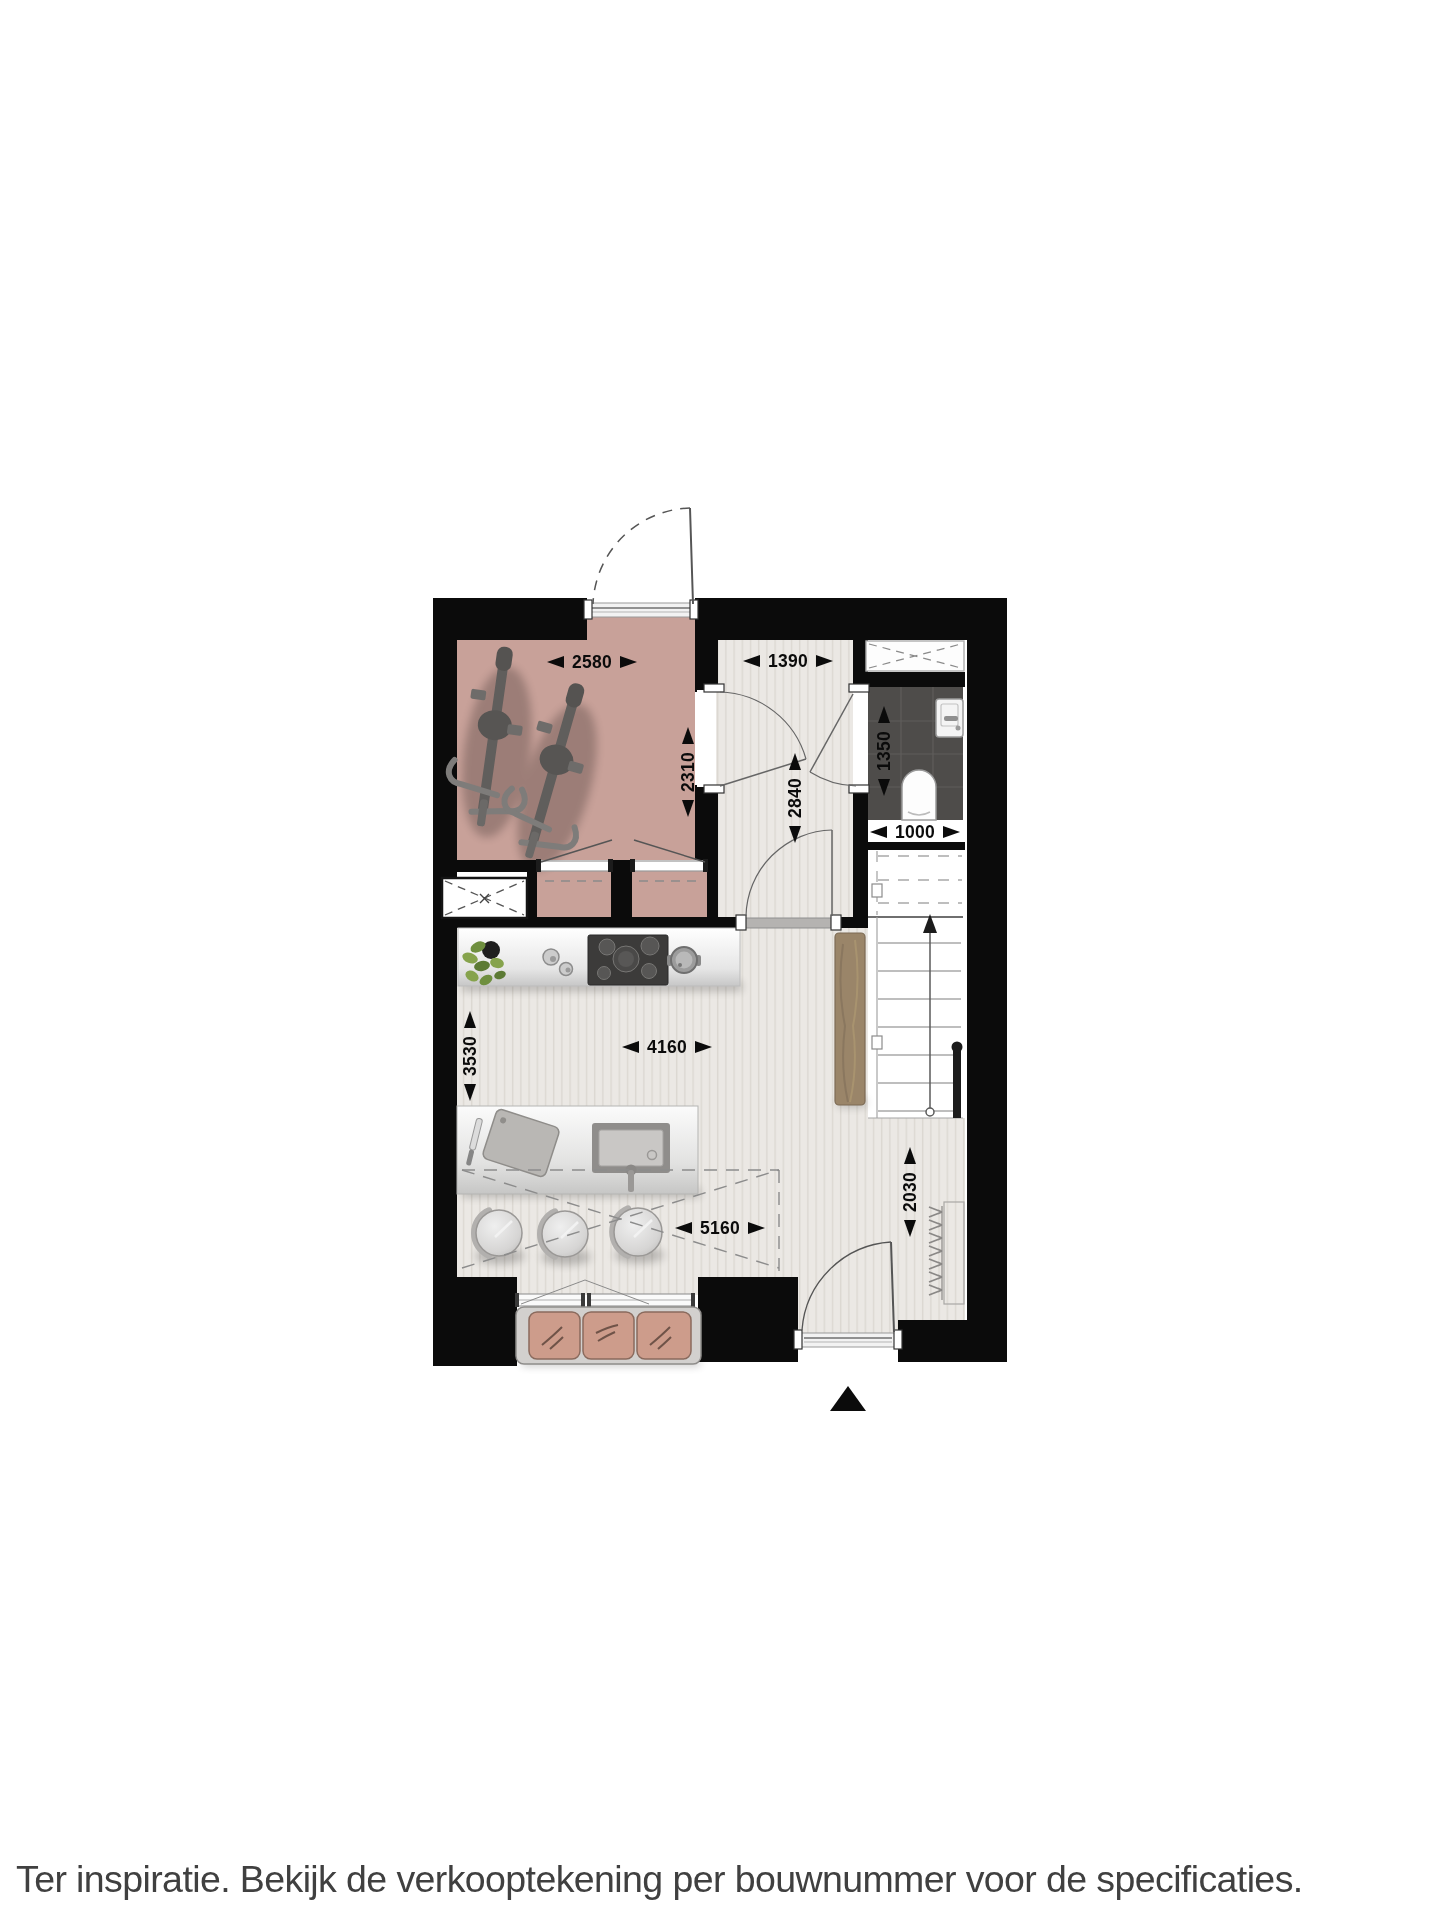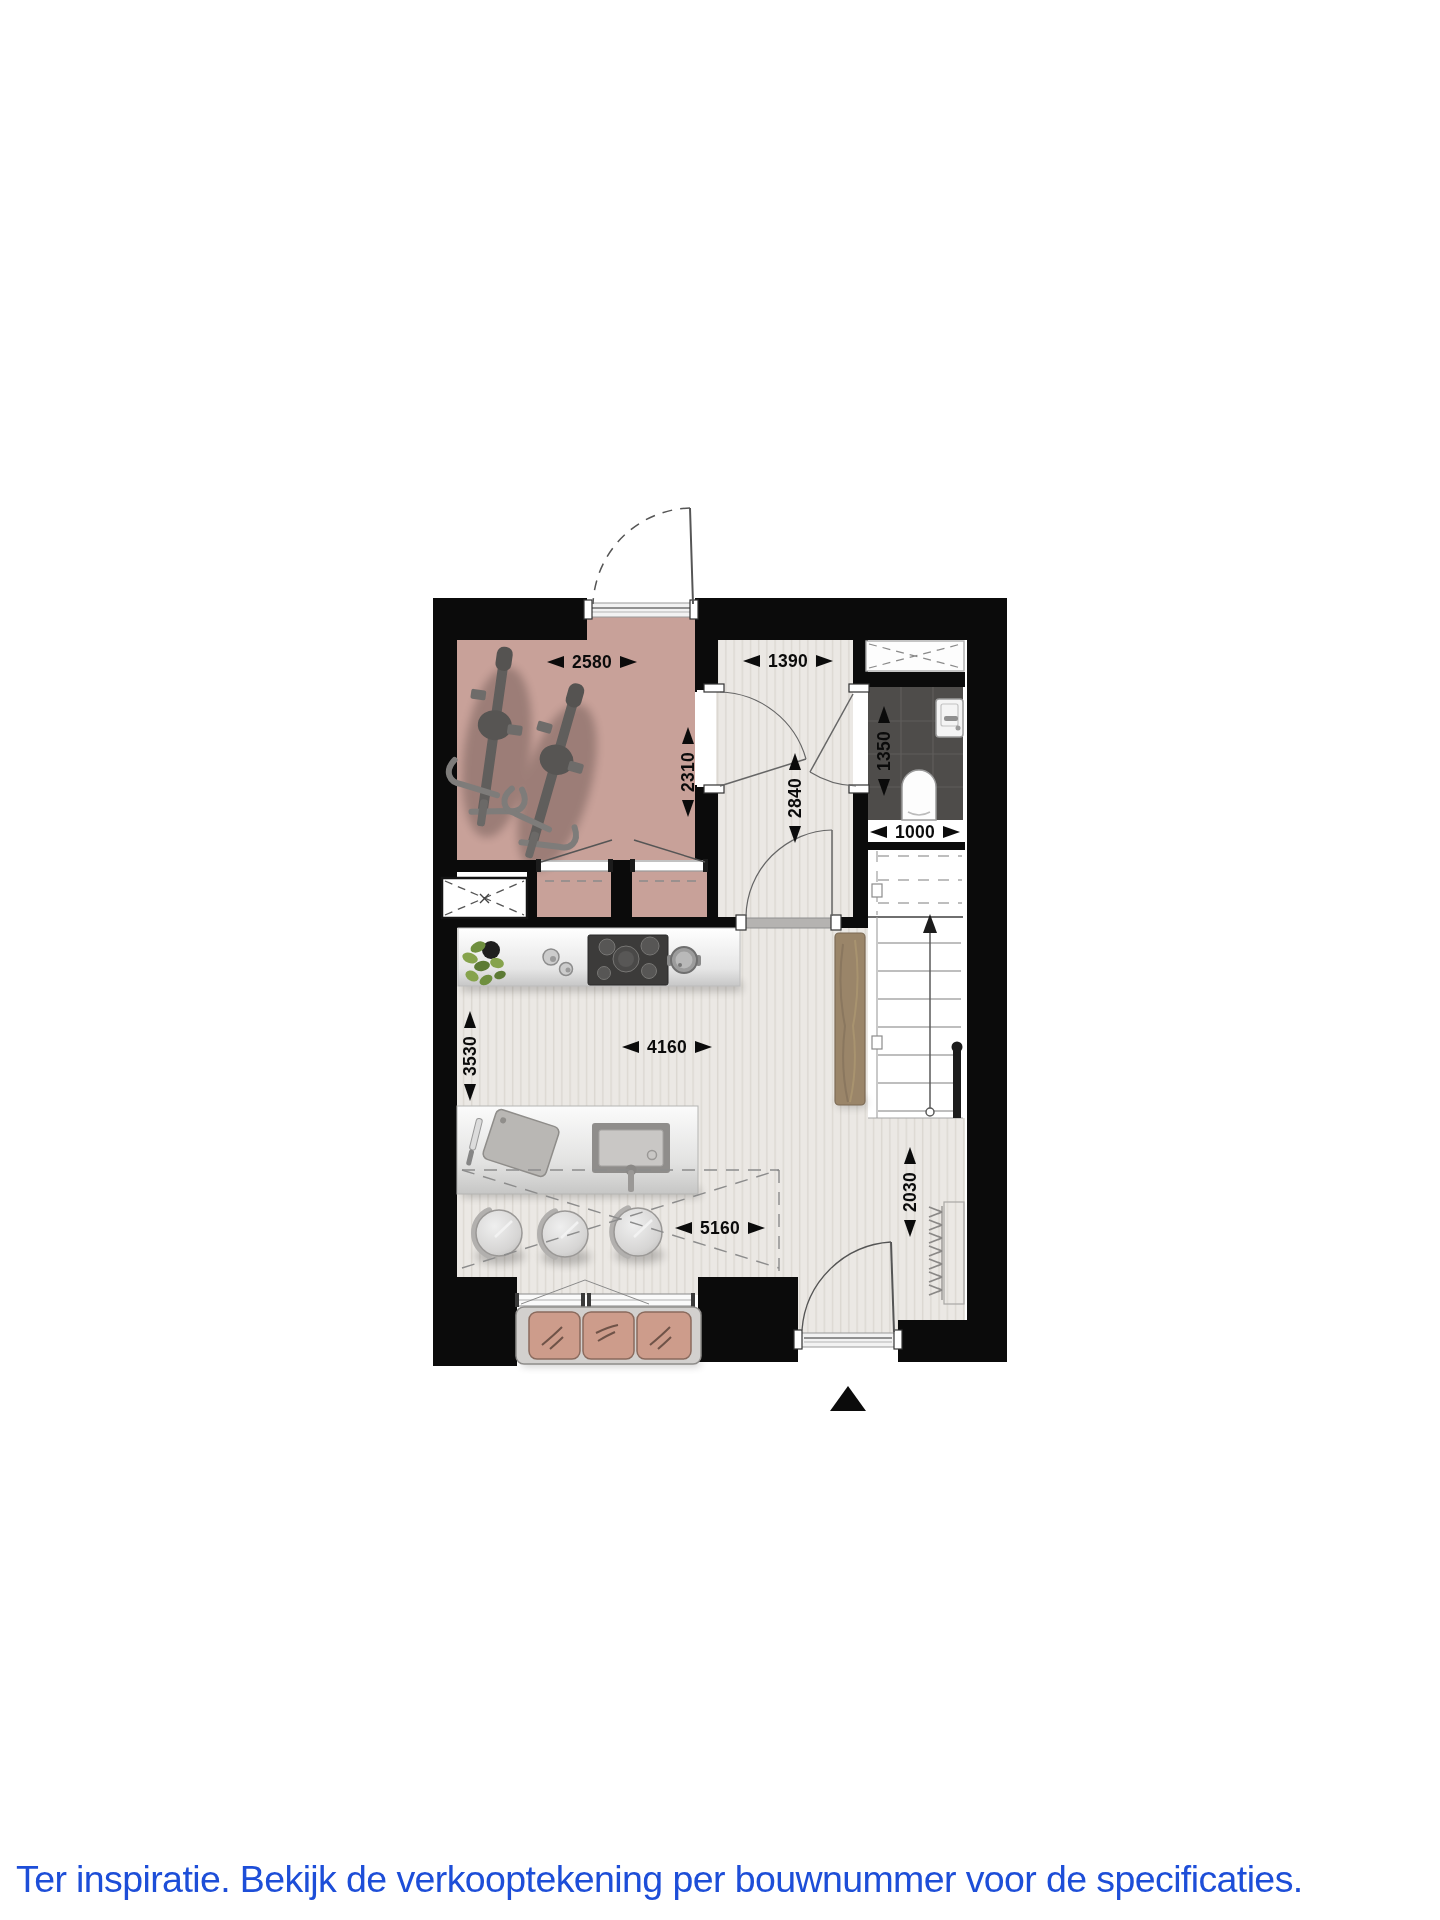--- a/index.html
+++ b/index.html
@@ -3,21 +3,21 @@
 <meta charset="utf-8">
 <style>
   html,body{margin:0;padding:0;background:#ffffff;}
   .page{position:relative;width:1440px;height:1920px;background:#fff;overflow:hidden;
         font-family:"Liberation Sans",sans-serif;}
   svg{position:absolute;left:0;top:0;}
   .dim text{font-family:"Liberation Sans",sans-serif;font-size:17.5px;font-weight:bold;
             fill:#0b0b0b;text-anchor:middle;letter-spacing:0.3px;}
   .dim path{fill:#0b0b0b;}
   .caption{position:absolute;left:16px;top:1858px;width:1420px;
-           font-size:37.5px;letter-spacing:-0.6px;color:#1d4ed8;white-space:nowrap;}
+           font-size:37.5px;letter-spacing:-0.6px;color:#404040;white-space:nowrap;}
 </style>
 </head>
 <body>
 
 <div class="page">
 
 <svg width="1440" height="1920" viewBox="0 0 1440 1920">
   <defs>
     <pattern id="fp" width="8.2" height="10" patternUnits="userSpaceOnUse">
       <rect width="8.2" height="10" fill="#ebe8e4"></rect>

